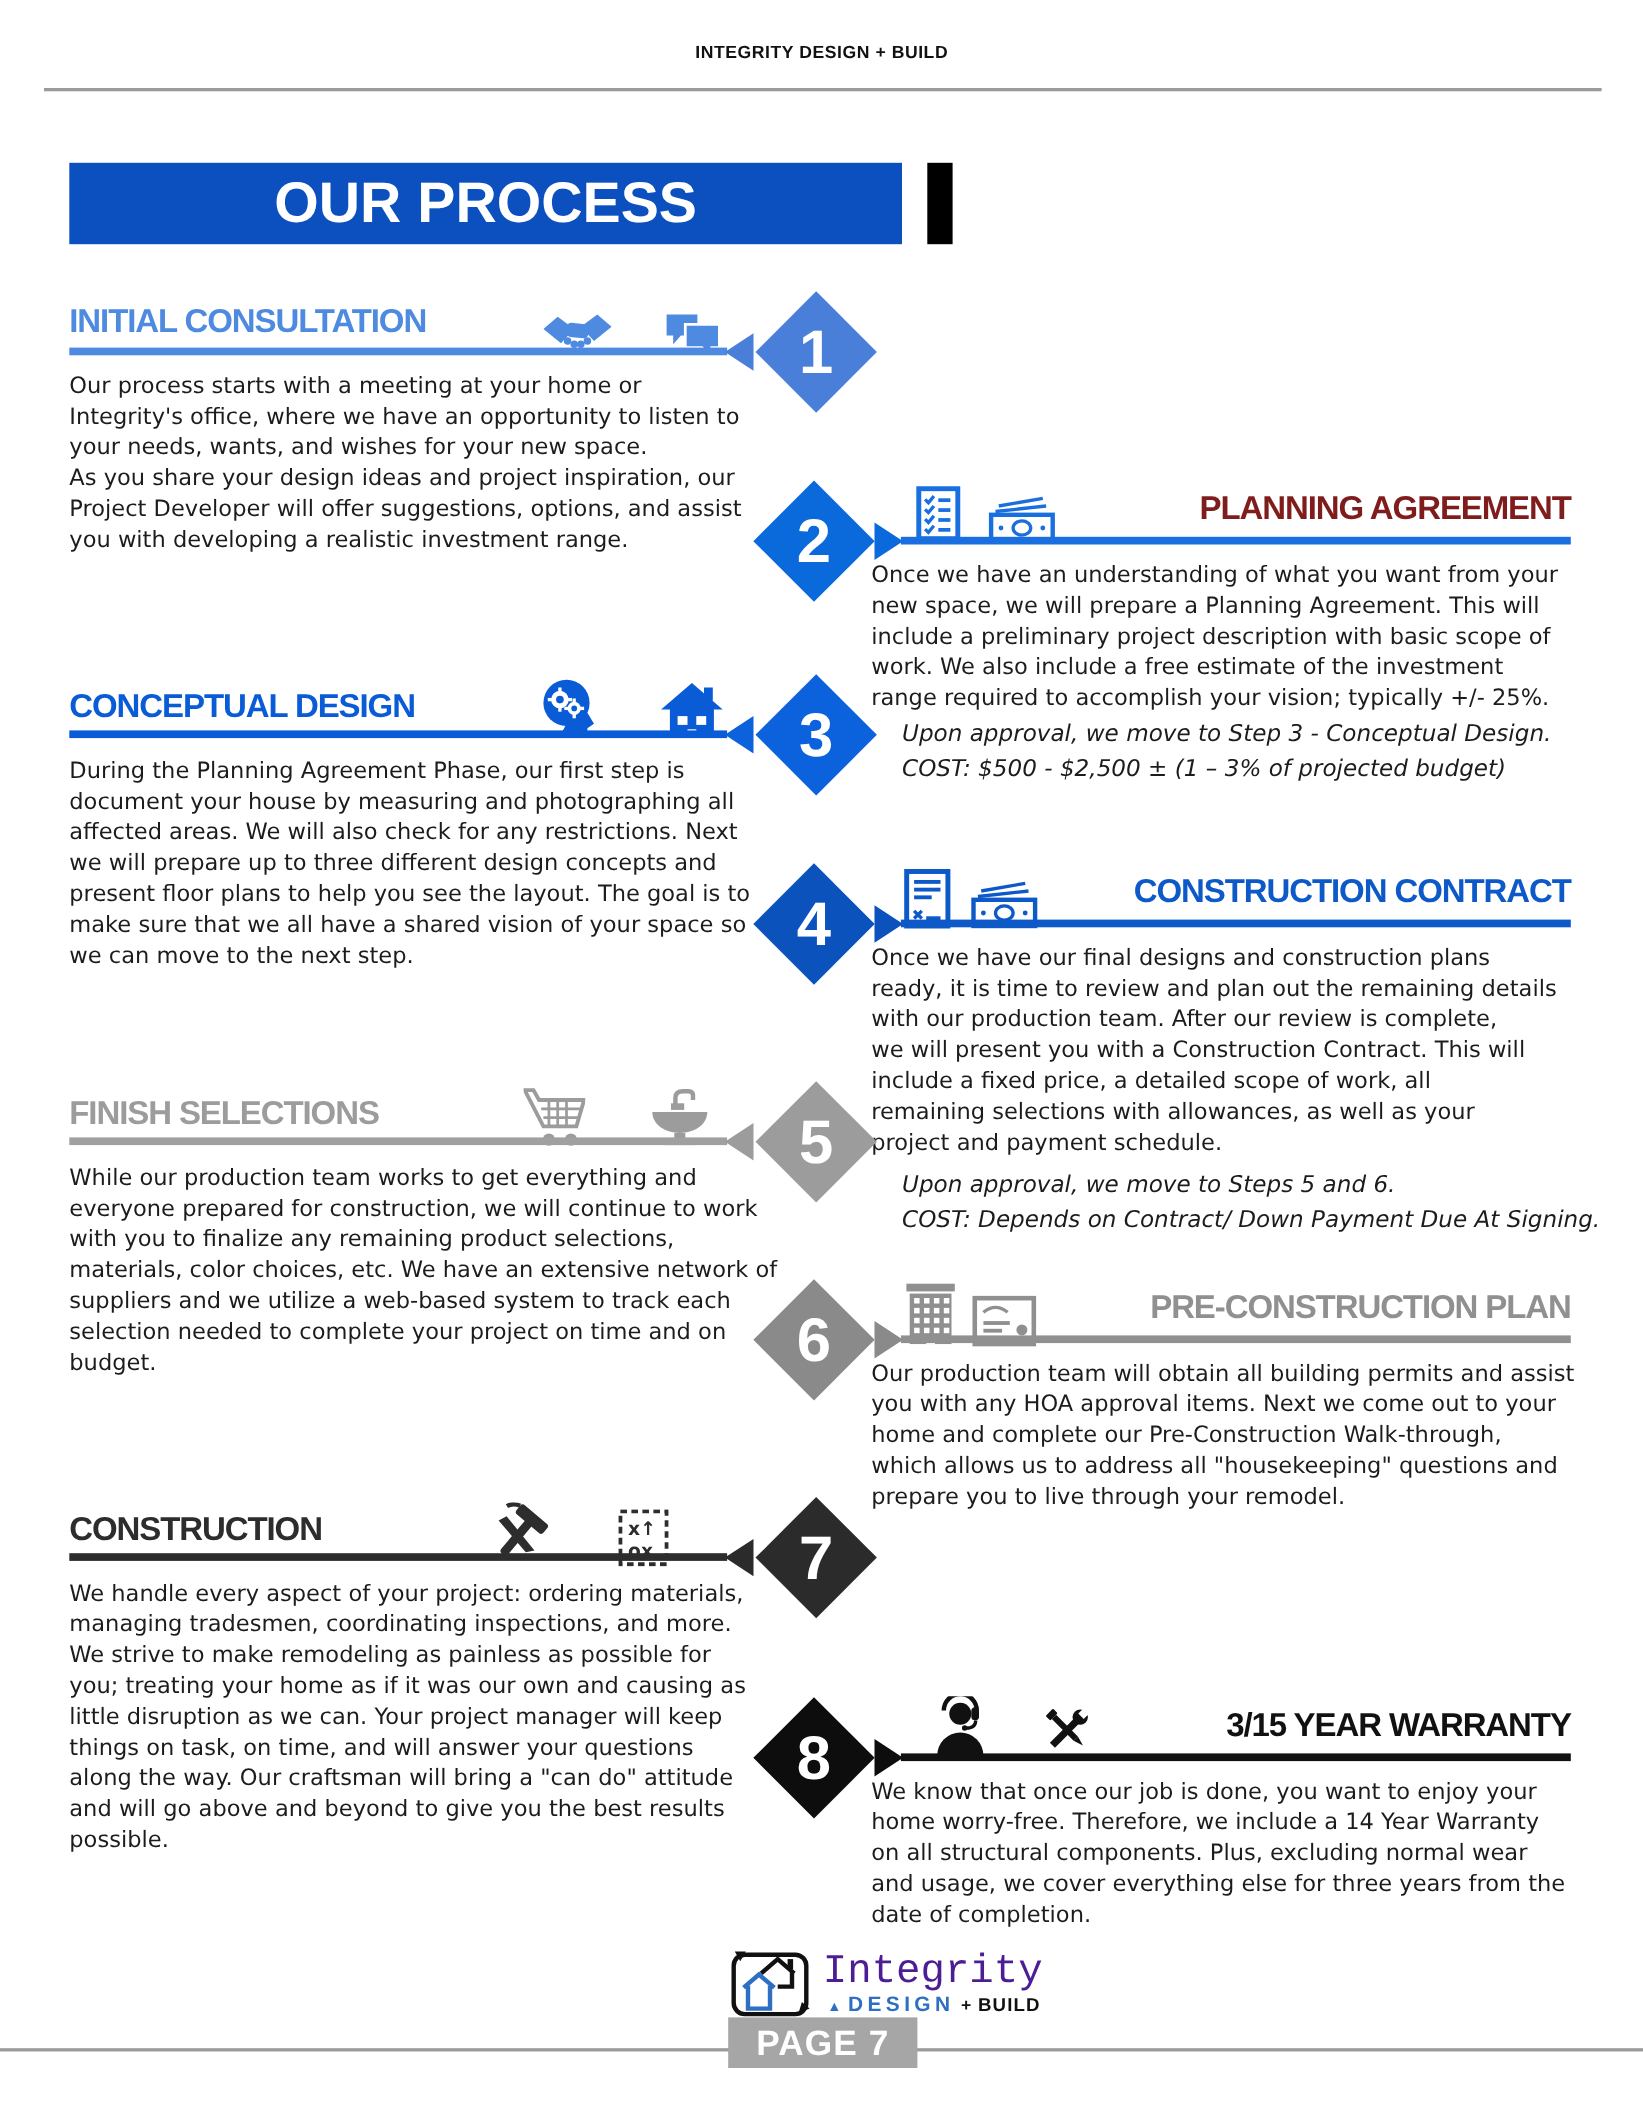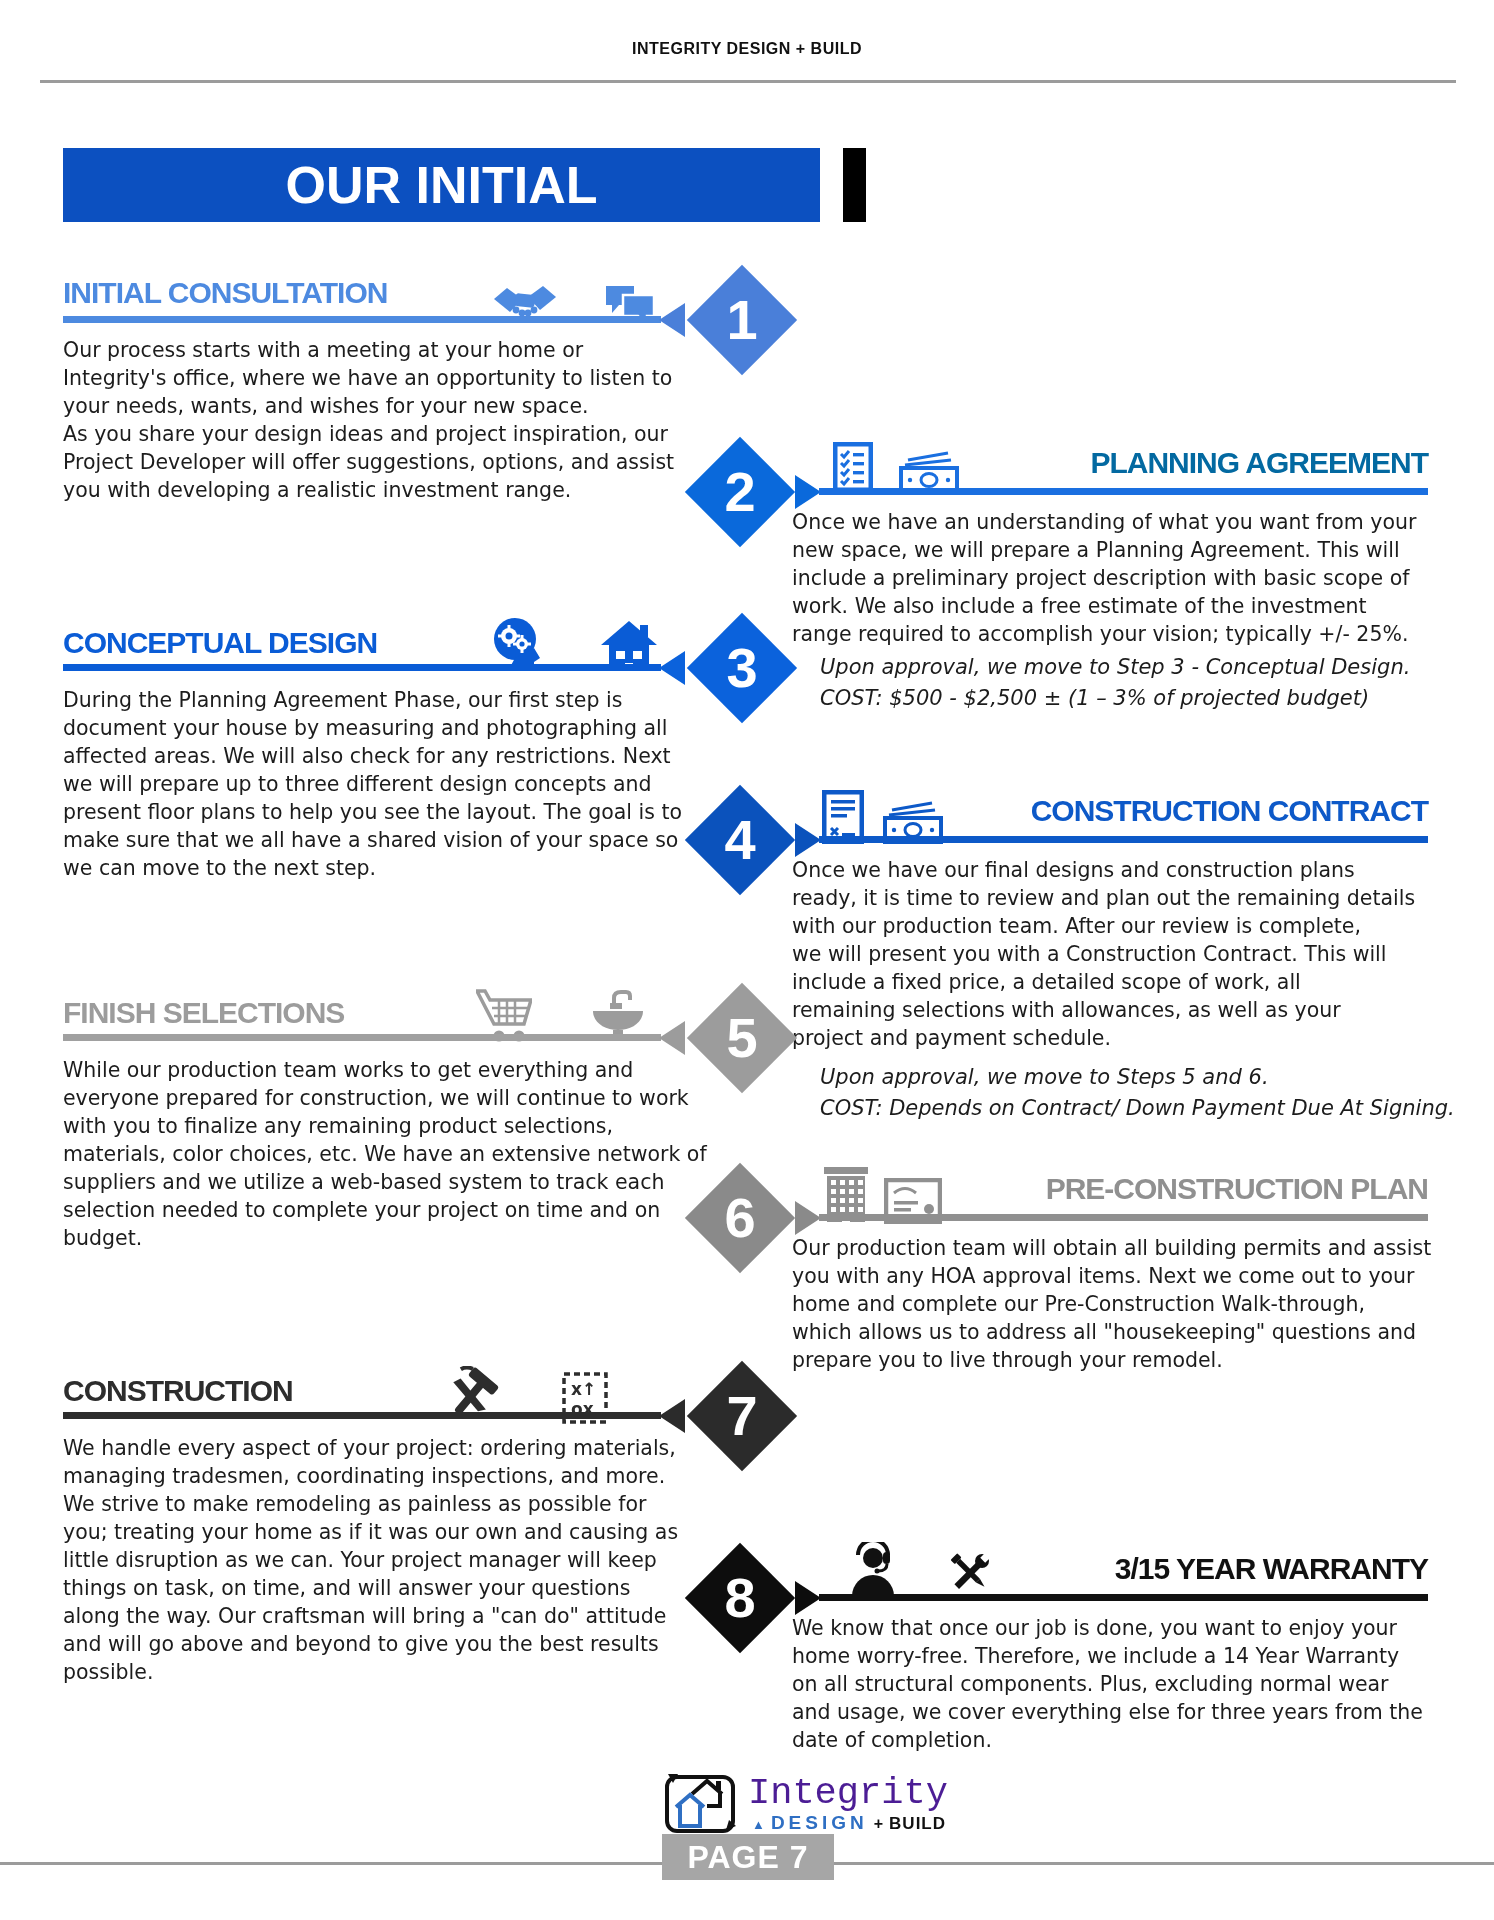--- a/index.html
+++ b/index.html
@@ -71,21 +71,21 @@
 </style>
 </head>
 <body>
 
 <div class="page">
 
   <div class="brand">INTEGRITY DESIGN + BUILD</div>
   <div class="brand-rule"></div>
 
   <div class="banner">
-    <span class="banner-text">OUR INITIAL</span>
+    <span class="banner-text">OUR PROCESS</span>
   </div>
   <div class="banner-tab"></div>
 
   <div class="step-title" style="left:63px; top:278px; color:#4d8ae0;">INITIAL CONSULTATION</div>
   <span class="icon" style="left:494px; top:282px;">
     <svg width="62" height="42" viewBox="0 0 62 42">
       <polygon points="0,17 13,6 28,17 16,30" fill="#4d8ae0"></polygon>
       <polygon points="62,15 49,4 34,15 46,28" fill="#4d8ae0"></polygon>
       <rect x="21" y="12" width="20" height="13" rx="4" fill="#4d8ae0" transform="rotate(6 31 18)"></rect>
       <circle cx="22" cy="28" r="3.4" fill="#4d8ae0"></circle>
@@ -138,21 +138,21 @@
       <g fill="none" stroke="#1a6fe0" stroke-width="3">
           <path d="M10 10 l40 -7"></path>
           <path d="M7 15 l46 -5"></path>
         </g>
       <rect x="3" y="18" width="56" height="24" fill="none" stroke="#1a6fe0" stroke-width="4"></rect>
       <ellipse cx="31" cy="30" rx="8" ry="6.5" fill="none" stroke="#1a6fe0" stroke-width="3"></ellipse>
       <circle cx="12" cy="30" r="2.2" fill="#1a6fe0"></circle>
         <circle cx="50" cy="30" r="2.2" fill="#1a6fe0"></circle>
     </svg>
   </span>
-  <div class="step-title t-right" style="top:448px; color:#0369a1;">PLANNING AGREEMENT</div>
+  <div class="step-title t-right" style="top:448px; color:#7f1d1d;">PLANNING AGREEMENT</div>
   <div class="hline" style="left:819px; top:488px; width:609px; background:#1a6fe0;"></div>
   <div class="body-text" style="left:792px; top:508px;">Once we have an understanding of what you want from your
 new space, we will prepare a Planning Agreement.  This will
 include a preliminary project description with basic scope of
 work.  We also include a free estimate of the  investment
 range required to accomplish your vision; typically +/- 25%.</div>
   <div class="note-text" style="left:820px; top:652px;">Upon approval, we move to Step 3 -  Conceptual Design.
 COST: $500 -  $2,500 ±  (1 –  3% of projected budget)</div>
 
   <div class="step-title" style="left:63px; top:628px; color:#0a5cd6;">CONCEPTUAL DESIGN</div>

